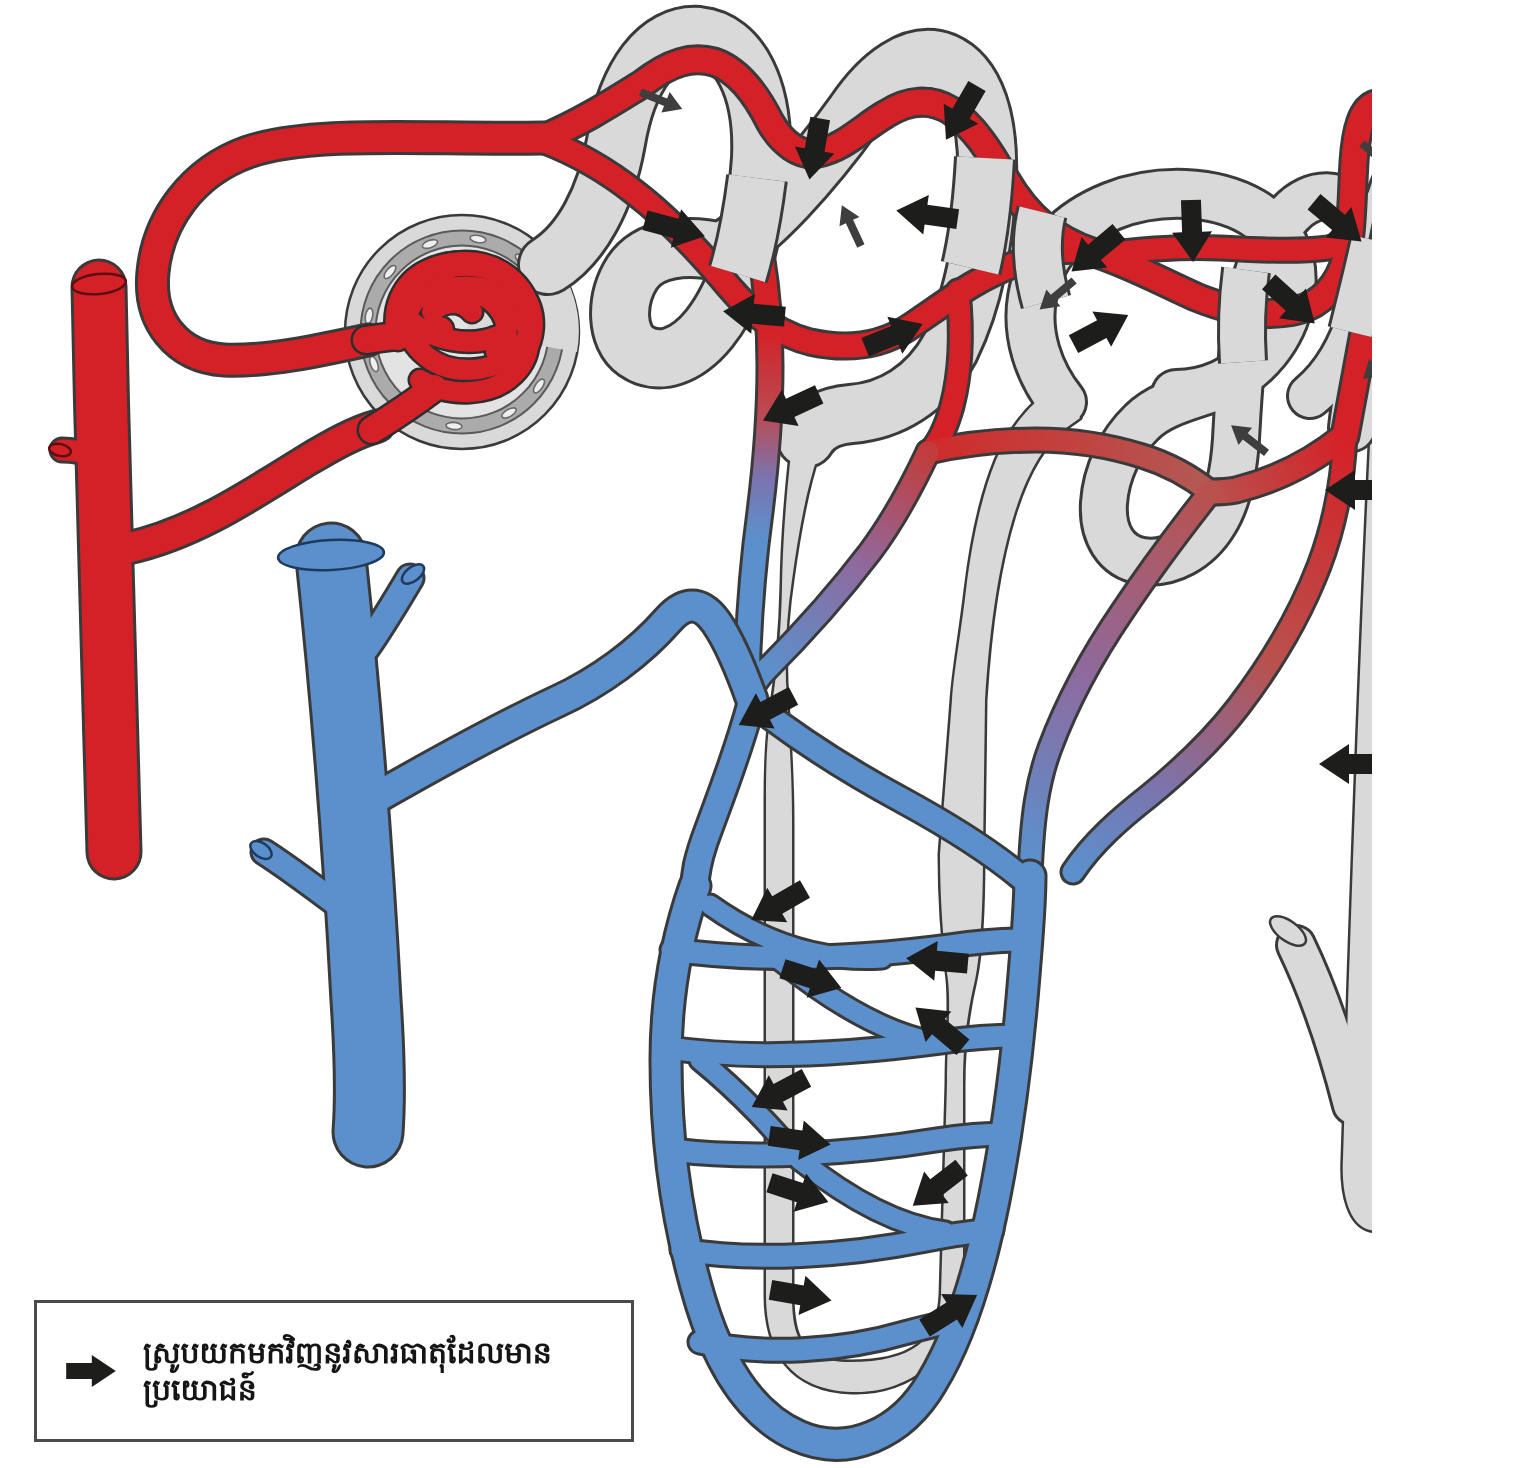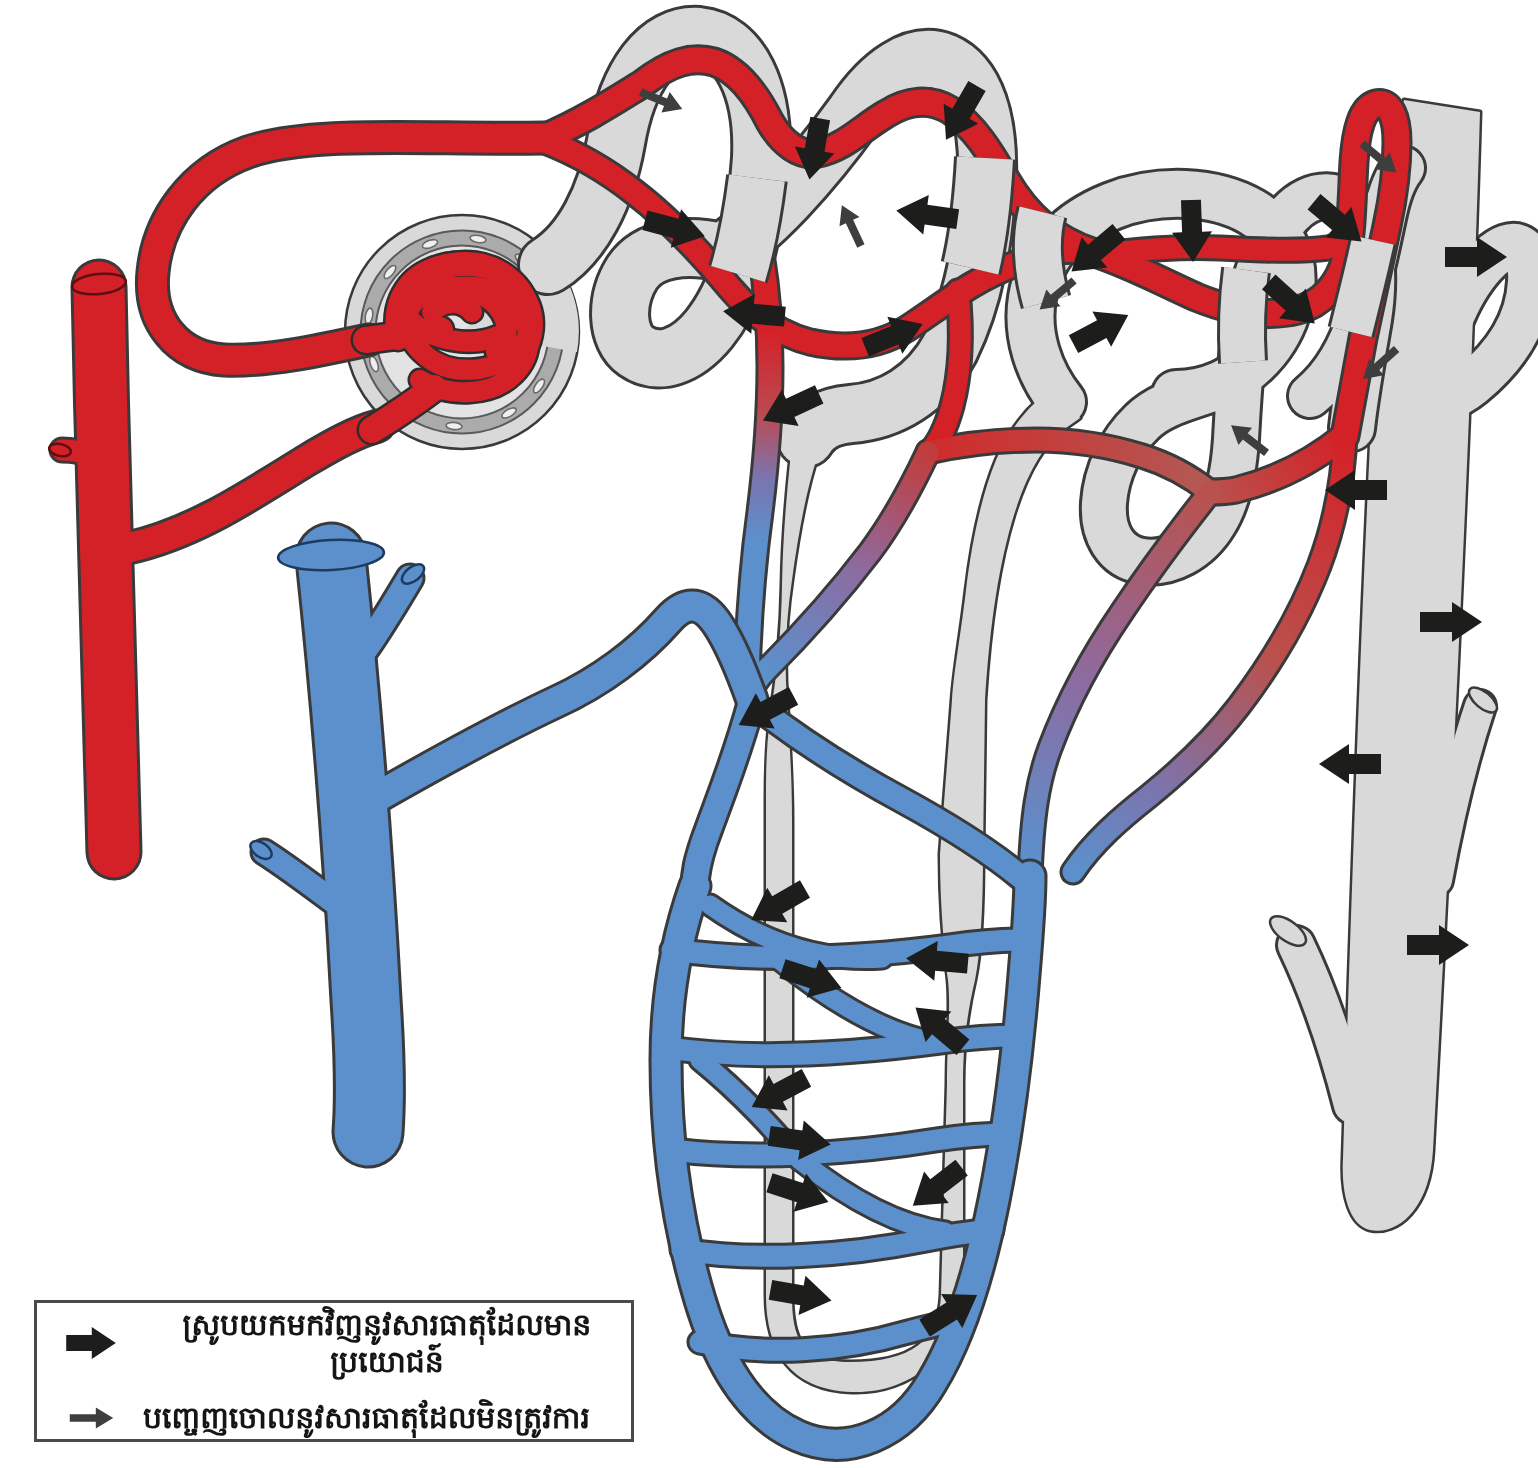--- a/index.html
+++ b/index.html
@@ -2,22 +2,22 @@
 <html style="--artery_red: #d42127; --vein_blue: #5b90cc; --tubule_gray: #d9d9d9; --outline: #3a3a3a; --arrow_black: #1d1d1b; --secretion_arrow_gray: #3e3e3e; --legend_border: #4a4a4a; --text: #151515; --background: #ffffff; --capsule_membrane: #ababab;"><head>
 <meta charset="utf-8">
 <style>
   :root{
     --artery_red:#d42127; --vein_blue:#5b90cc; --tubule_gray:#d9d9d9;
     --outline:#3a3a3a; --arrow_black:#1d1d1b; --secretion_arrow_gray:#3e3e3e;
     --legend_border:#4a4a4a; --text:#151515; --background:#ffffff;
     --capsule_membrane:#ababab;
   }
   html,body{margin:0;padding:0;background:#fff;}
-  .stage{position:relative;width:1538px;height:1468px;background:var(--background);
-         font-family:"Liberation Serif",serif;overflow:hidden;text-align:center;}
+  .stage{position:relative;width:1372px;height:1468px;background:var(--background);
+         font-family:"Liberation Serif",serif;overflow:hidden;}
   svg.diagram{position:absolute;left:0;top:0;}
   #arwT{fill:var(--arrow_black);}
   #arwN{fill:var(--secretion_arrow_gray);}
   .legend{position:absolute;left:34px;top:1300px;width:600px;height:142px;
           border:3px solid var(--legend_border);background:#fff;
           display:flex;flex-direction:column;justify-content:center;gap:18px;
           padding-left:26px;box-sizing:border-box;}
   .legend-row{display:flex;align-items:center;gap:24px;}
   .legend-row .lbl{font-size:30px;font-weight:bold;color:var(--text);line-height:1.25;}
   .licon{flex:0 0 auto;}
@@ -339,21 +339,15 @@
       </g>
 </svg>
 
 <div class="legend">
   <div class="legend-row">
     <svg class="licon" width="56" height="38" viewBox="-34 -21 70 42">
           <use href="#arwT"></use>
         </svg>
     <span class="lbl">ស្រូបយកមកវិញនូវសារធាតុដែលមានប្រយោជន៍</span>
   </div>
-  <div class="legend-row">
-    <svg class="licon" width="56" height="30" viewBox="-28 -15 58 30">
-          <use href="#arwN"></use>
-        </svg>
-    <span class="lbl">បញ្ចេញចោលនូវសារធាតុដែលមិនត្រូវការ</span>
-  </div>
 </div>
 
 </div>
 
 </body></html>

